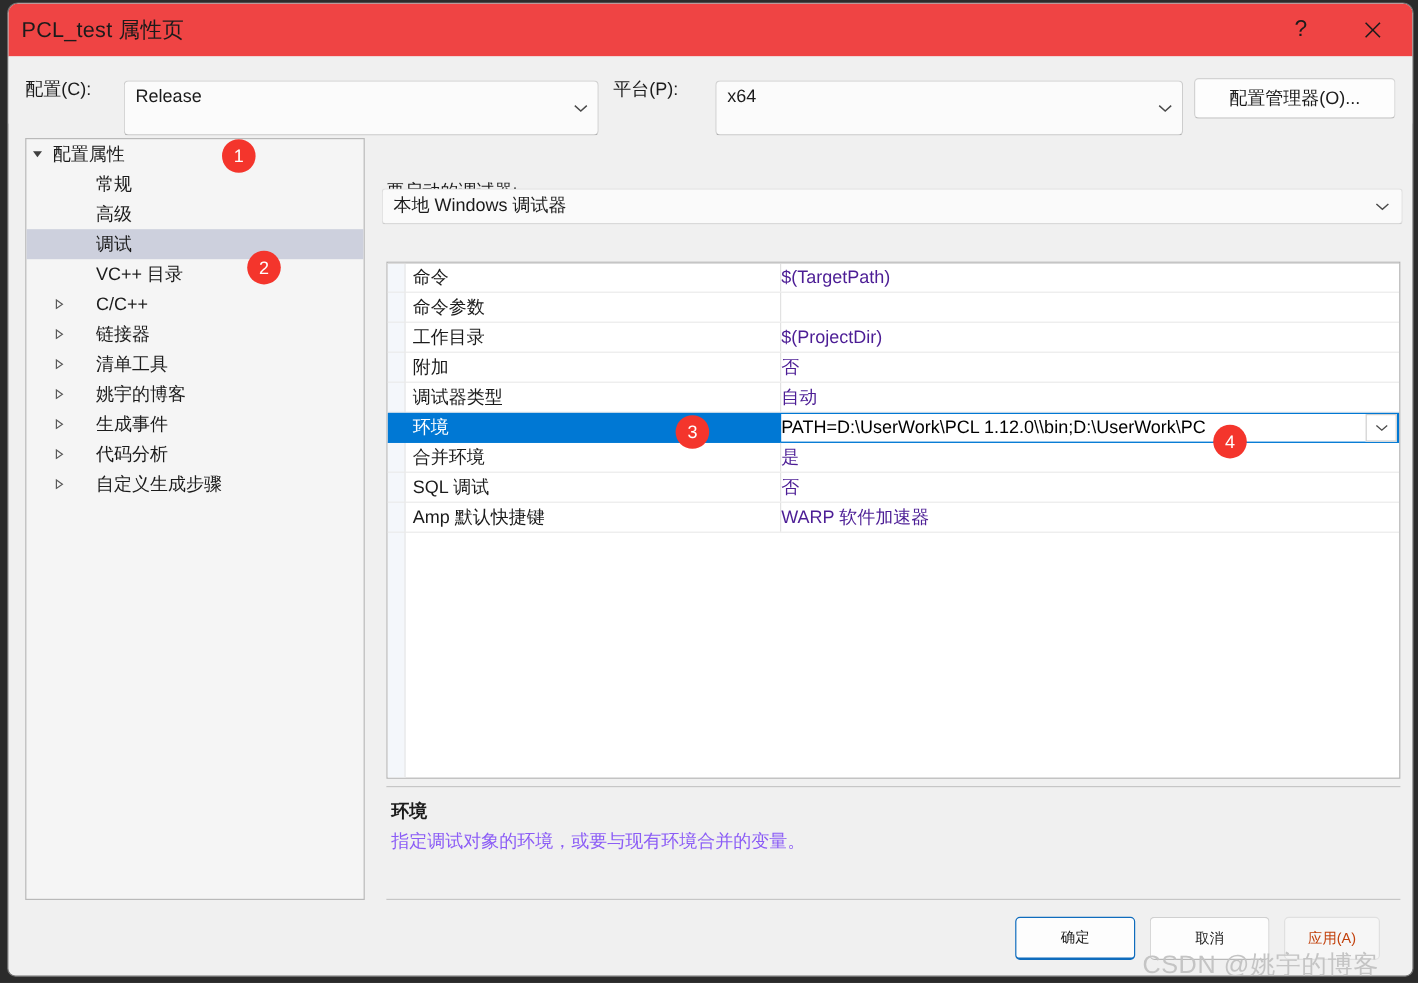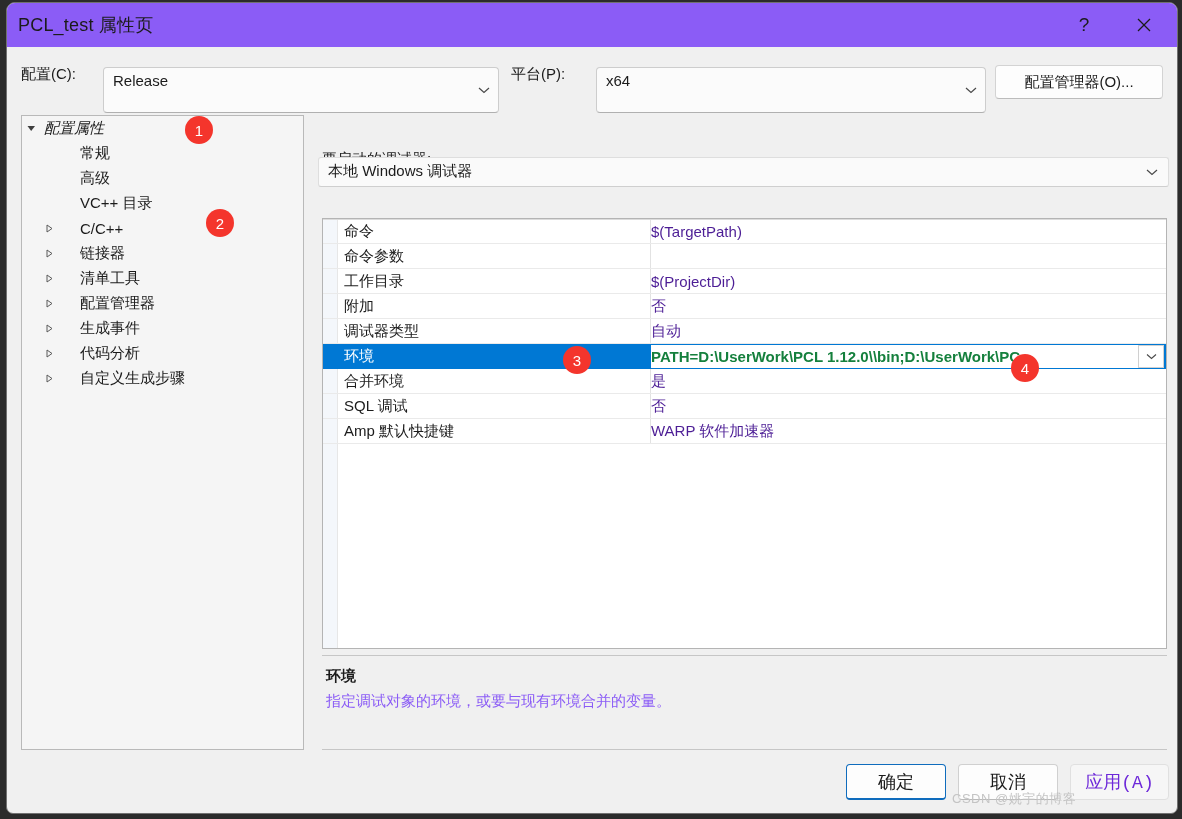--- a/index.html
+++ b/index.html
@@ -19,21 +19,21 @@
     background: #f0f0f0;
     border-radius: 9px 9px 7px 7px;
     border: 1px solid #717171;
     overflow: hidden;
   }
 
   
   #titlebar {
     position: absolute; left: 0; top: 0;
     width: 100%; height: 44px;
-    background: #8b5cf6;
+    background: #ef4444;
   }
   #title-text {
     position: absolute; left: 11px; top: 10px;
     font-size: 18px; color: #1b1b1b;
     letter-spacing: .2px;
     white-space: nowrap;
   }
   .caption-btn {
     position: absolute; top: 0;
     width: 46px; height: 44px;
@@ -108,21 +108,21 @@
     white-space: nowrap;
   }
   .tree-item.selected { background: #cdd0dd; }
   .tree-arrow {
     width: 18px; flex: 0 0 18px;
     display: flex; align-items: center; justify-content: center;
     font-size: 9px; color: #3f3f3f;
   }
   .arrow-right, .arrow-down { display: block; }
   .tree-label { padding-left: 2px; }
-  .lvl0 .tree-label { padding-left: 4px; font-style: italic; }
+  .lvl0 .tree-label { padding-left: 4px; }
   .lvl1 { padding-left: 18px; }
   .lvl1 .tree-label { padding-left: 22px; }
 
   
   #right-pane {
     position: absolute; left: 311px; top: 112px;
     width: 851px; height: 635px;
   }
   #debugger-caption {
     position: absolute; left: 4px; top: 10px;
@@ -178,21 +178,21 @@
     white-space: nowrap;
   }
   .prop-value {
     position: absolute; left: 328px;
     font-size: 15px; color: #4c1d95;
     white-space: nowrap;
   }
   .prop-row.selected { background: #0078d4; border-bottom-color: #0078d4; }
   .prop-row.selected .prop-name { color: #ffffff; }
   .prop-row.selected .prop-value {
-    color: #15803d; font-weight: bold;
+    color: #000000; font-weight: normal;
     background: #ffffff;
     width: 513px; height: 23px;
     line-height: 23px;
     overflow: hidden;
   }
   .prop-row.selected .value-dropdown {
     position: absolute; right: 2px; top: 1px;
     width: 26px; height: 23px;
     background: #ffffff;
     border: 1px solid #d0d0d0;
@@ -222,46 +222,45 @@
   #desc-rule {
     position: absolute; left: 0; bottom: 0;
     width: 100%; height: 1px; background: #c6c6c6;
   }
 
   
   .footer-btn {
     position: absolute; top: 761px;
     height: 36px;
     display: flex; align-items: center; justify-content: center;
-    font-size: 18px;
+    font-size: 12px;
     background: #fdfdfd;
     border: 1px solid #d0d0d0;
     border-bottom-color: #b9b9b9;
     border-radius: 4px;
     color: #1b1b1b;
     white-space: nowrap;
   }
   #btn-ok {
     left: 839px; width: 100px;
     border: 1px solid #0f6cbd;
     border-bottom-width: 2px;
   }
   #btn-cancel { left: 951px; width: 100px; }
   #btn-apply  {
-    left: 1063px; width: 99px;
-    color: #6d28d9;
+    left: 1063px; width: 80px;
+    color: #c2410c;
     background: #f6f6f6;
     border-color: #e0e0e0;
-    font-family: Liberation Mono, monospace;
   }
 
   
   #watermark {
     position: absolute; left: 945px; top: 787px;
-    font-size: 13px; color: #c4c4c4;
+    font-size: 21px; color: #c4c4c4;
     white-space: nowrap;
     letter-spacing: .5px;
   }
 
   
   .badge {
     position: absolute;
     width: 28px; height: 28px;
     border-radius: 50%;
     background: #f4352c;
@@ -329,20 +328,24 @@
           <span class="tree-label">配置属性</span>
         </div>
         <div class="tree-item lvl1">
           <span class="tree-arrow"></span>
           <span class="tree-label">常规</span>
         </div>
         <div class="tree-item lvl1">
           <span class="tree-arrow"></span>
           <span class="tree-label">高级</span>
         </div>
+        <div class="tree-item lvl1 selected">
+          <span class="tree-arrow"></span>
+          <span class="tree-label">调试</span>
+        </div>
         <div class="tree-item lvl1">
           <span class="tree-arrow"></span>
           <span class="tree-label">VC++ 目录</span>
         </div>
         <div class="tree-item lvl1">
           <span class="tree-arrow">
             <svg class="arrow-right" width="9" height="9" viewBox="0 0 9 9">
               <polygon points="2,1 7,4.5 2,8" fill="none" stroke="#5a5a5a" stroke-width="1"></polygon>
             </svg>
           </span>
@@ -363,21 +366,21 @@
             </svg>
           </span>
           <span class="tree-label">清单工具</span>
         </div>
         <div class="tree-item lvl1">
           <span class="tree-arrow">
             <svg class="arrow-right" width="9" height="9" viewBox="0 0 9 9">
               <polygon points="2,1 7,4.5 2,8" fill="none" stroke="#5a5a5a" stroke-width="1"></polygon>
             </svg>
           </span>
-          <span class="tree-label">配置管理器</span>
+          <span class="tree-label">姚宇的博客</span>
         </div>
         <div class="tree-item lvl1">
           <span class="tree-arrow">
             <svg class="arrow-right" width="9" height="9" viewBox="0 0 9 9">
               <polygon points="2,1 7,4.5 2,8" fill="none" stroke="#5a5a5a" stroke-width="1"></polygon>
             </svg>
           </span>
           <span class="tree-label">生成事件</span>
         </div>
         <div class="tree-item lvl1">

